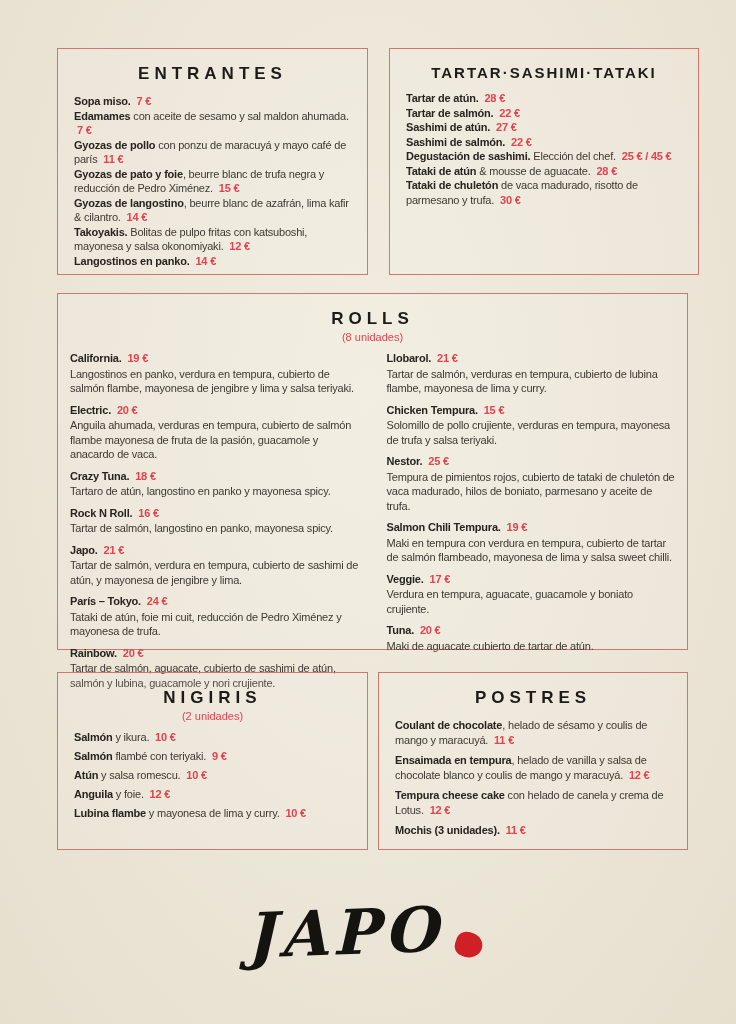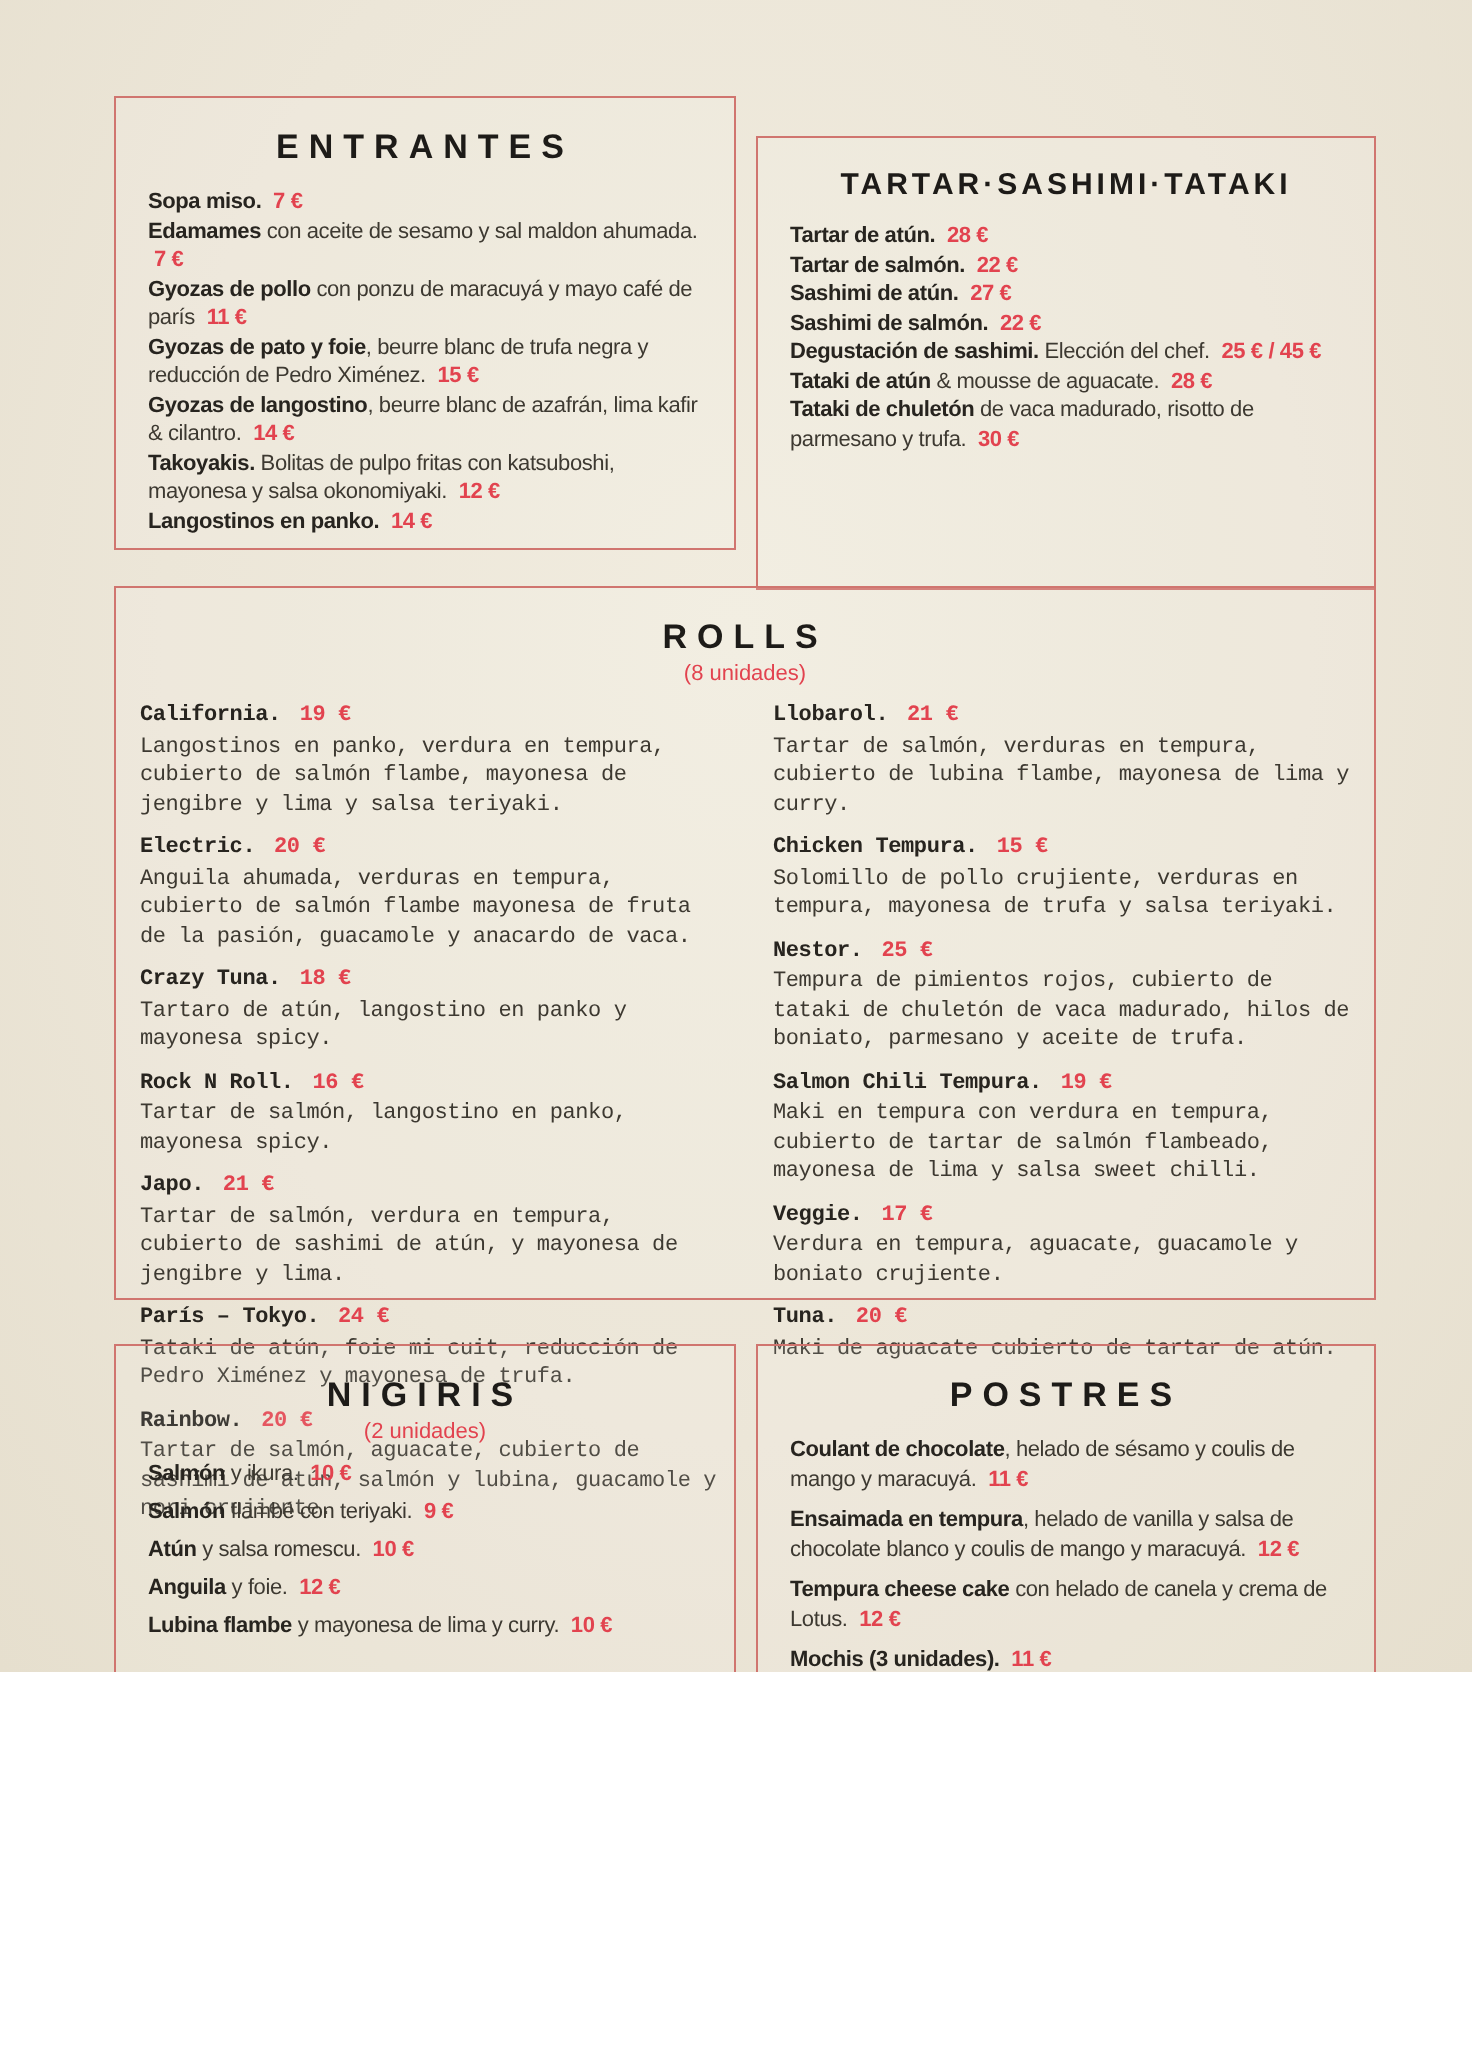--- a/index.html
+++ b/index.html
@@ -10,32 +10,32 @@
     --bg_cream:#ece6d8;
   }
   *{margin:0;padding:0;box-sizing:border-box;}
   html,body{width:736px;}
   body{
     font-family:"Liberation Sans",sans-serif;
     color:var(--text_dark);
   }
   .page{
     position:relative;
-    width:736px;height:836px;
+    width:736px;height:1024px;
     background:radial-gradient(ellipse at 50% 38%, #f1ecdf 0%, var(--bg_cream) 55%, #e6dfce 100%);
     overflow:hidden;
   }
   .box{
     position:absolute;
     border:1.5px solid var(--border_red);
     background:rgba(255,255,255,0.10);
     padding:10px 16px 8px 16px;
   }
   #entrantes{left:57px;top:48px;width:311px;height:227px;}
-  #tartar  {left:378px;top:48px;width:310px;height:227px;margin-top:20px;}
+  #tartar  {left:389px;top:48px;width:310px;height:227px;}
   #rolls   {left:57px;top:293px;width:631px;height:357px;padding-left:12px;padding-right:12px;}
   #nigiris {left:57px;top:672px;width:311px;height:178px;}
   #postres {left:378px;top:672px;width:310px;height:178px;}
   h2.section-title{
     font-size:17px;
     font-weight:bold;
     letter-spacing:5px;
     text-align:center;
     color:#1d1b18;
     margin:5px 0 10px 0;
@@ -56,21 +56,21 @@
   .i-name{font-weight:bold;color:var(--text_name);}
   .i-price{color:var(--accent_red);font-weight:bold;margin-left:3px;white-space:nowrap;}
   .i-note{font-weight:normal;color:var(--text_dark);}
   
   .cols{
     display:grid;
     grid-template-columns:1fr 1fr;
     column-gap:28px;
     padding:0 0 0 0;
   }
-  .cols .item{margin-bottom:7px;font-family:Liberation Mono, monospace;}
+  .cols .item{margin-bottom:7px;}
   .cols .i-note{margin-top:1px;}
   
   .roomy .item{margin-bottom:4.5px;}
   .spaced .item{margin-bottom:6px;}
   
   .logo{
     position:absolute;
     left:0;top:878px;width:736px;height:110px;
     display:flex;align-items:center;justify-content:center;
     user-select:none;

